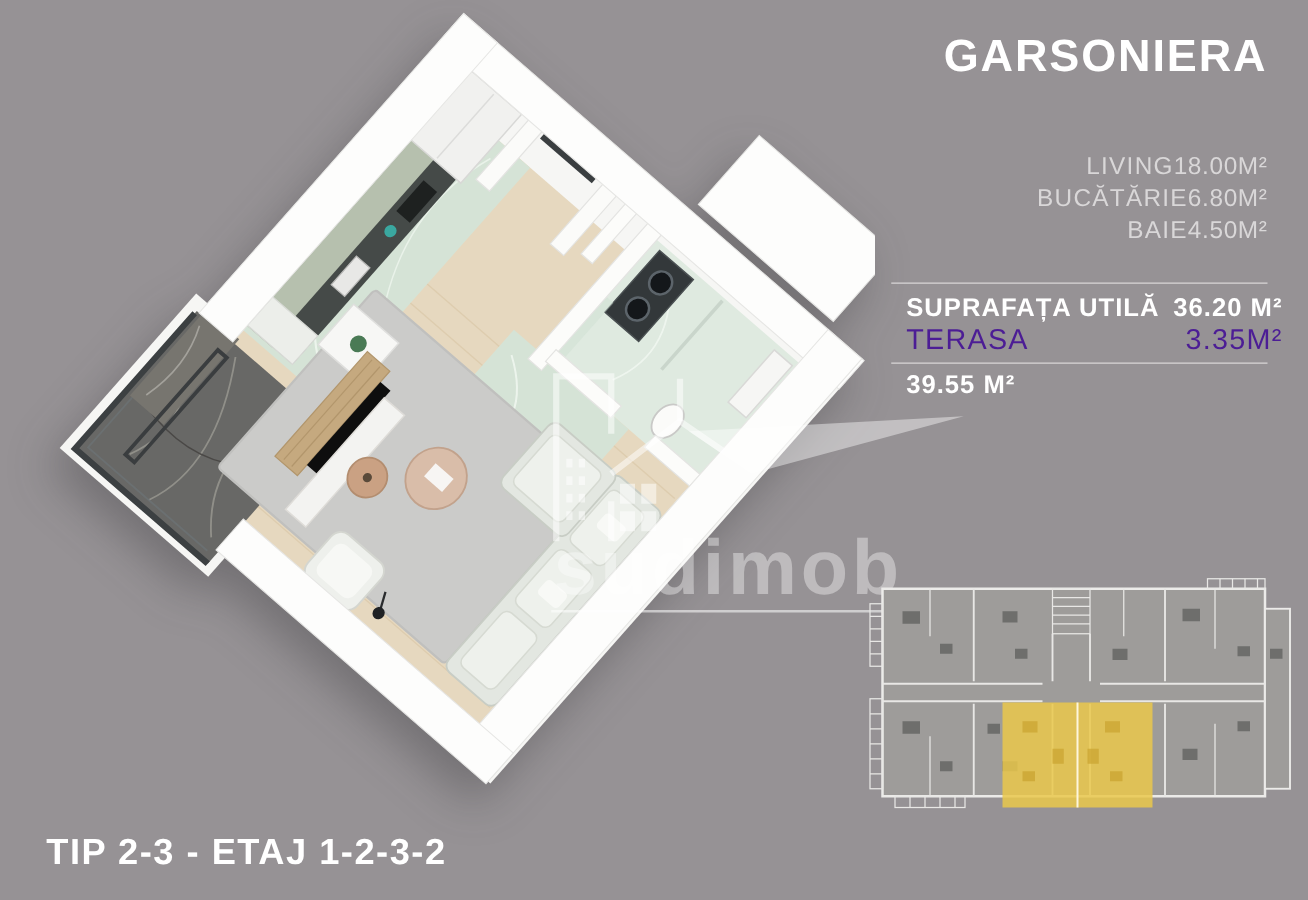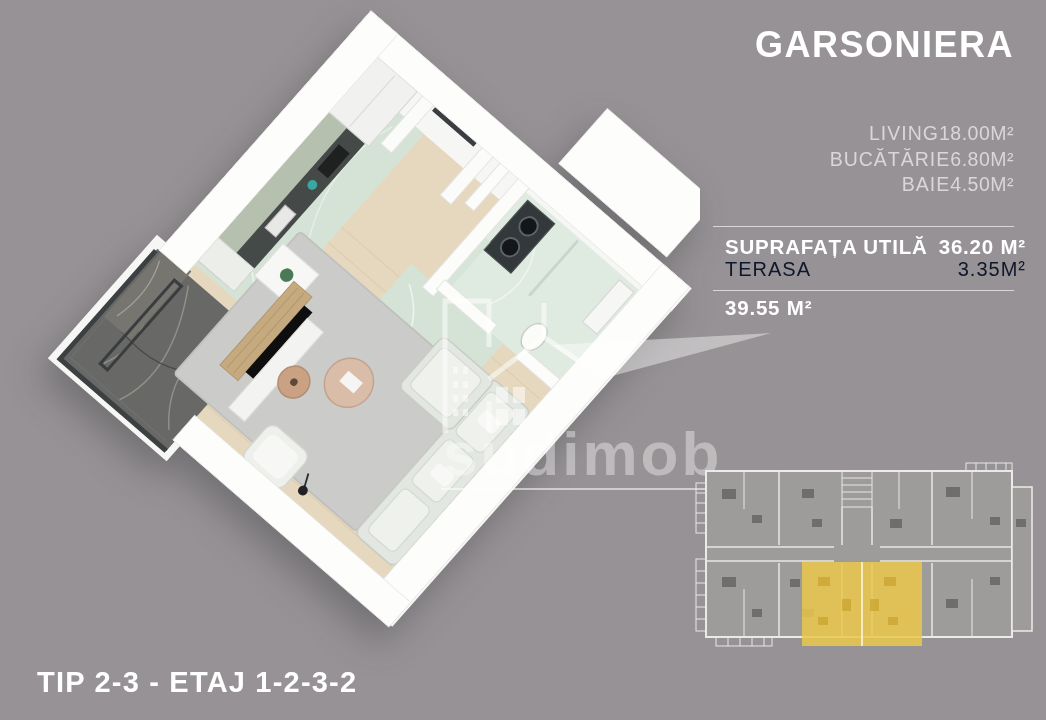--- a/index.html
+++ b/index.html
@@ -26,21 +26,21 @@
     position:absolute;left:713px;width:301px;height:0;
     border-top:1.6px solid rgba(234,232,233,.8);
   }
   .sumrow{
     position:absolute;left:713px;width:301px;
     display:flex;justify-content:space-between;align-items:baseline;
     white-space:nowrap;
     margin-left:12px;
   }
   .sumrow.bold{font-size:20.5px;font-weight:800;color:#ffffff;letter-spacing:.8px;}
-  .sumrow.light{font-size:20px;color:#0f172a;letter-spacing:1px;}
+  .sumrow.light{font-size:23px;color:#4c1d95;letter-spacing:1px;}
   
   .footer{
     position:absolute;left:37px;top:666px;
     font-size:29px;font-weight:800;color:#ffffff;letter-spacing:1.2px;
     white-space:nowrap;
   }
   
   #render{position:absolute;left:0;top:0;
     filter:drop-shadow(-10px 16px 18px rgba(45,45,48,.33));}
   

